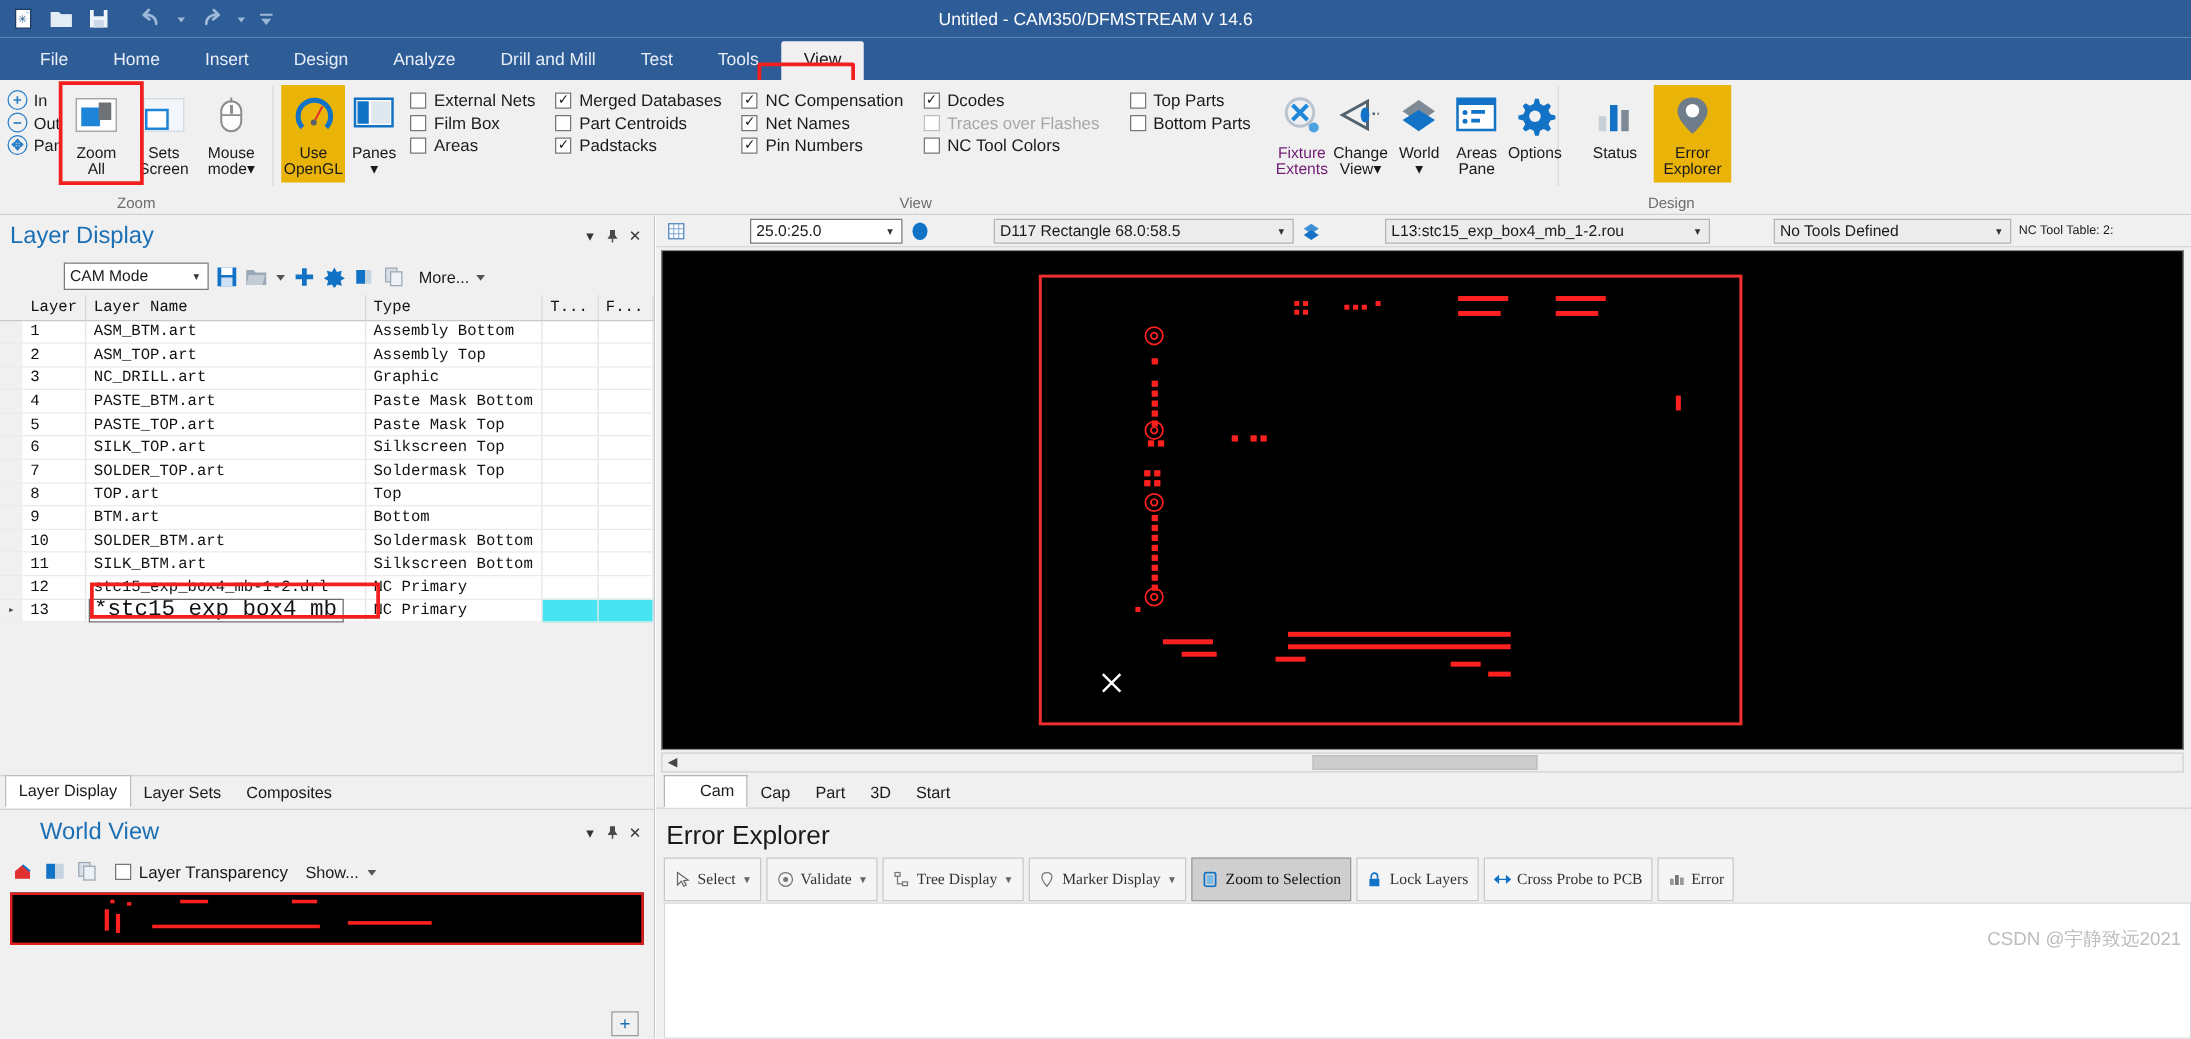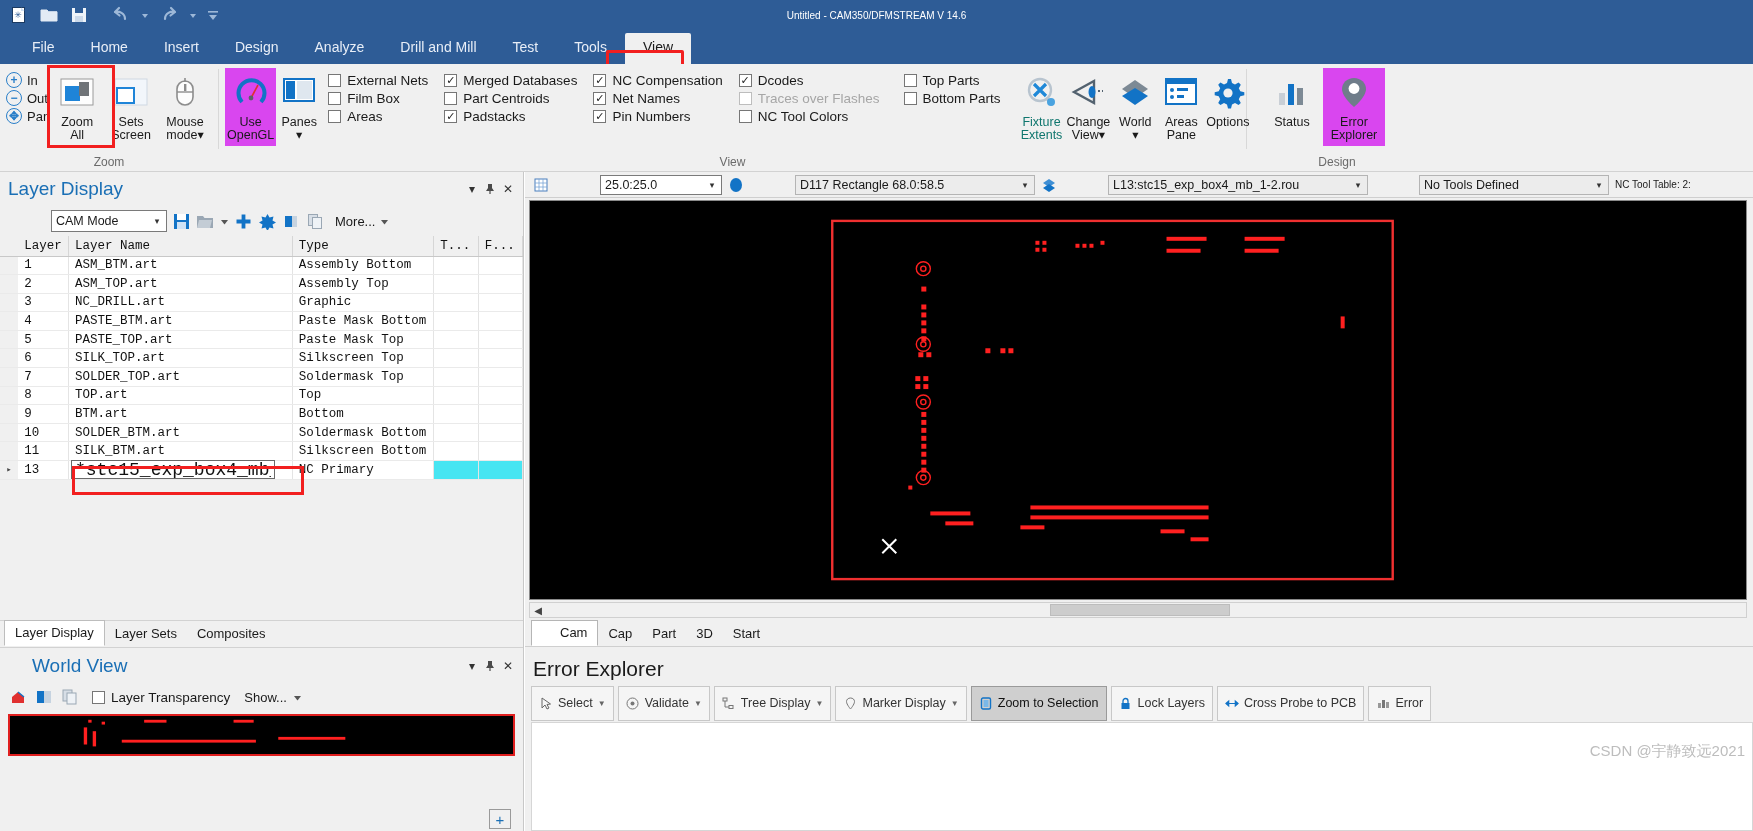--- a/index.html
+++ b/index.html
@@ -19,21 +19,21 @@
   }
   .qat { display: flex; align-items: center; gap: 8px; padding-left: 8px; }
   .qat-ico {
     width: 22px; height: 22px; display: flex; align-items: center;
     justify-content: center; color: #ffffff; font-size: 15px;
   }
   .qat-ico svg { display: block; }
   .qat-sep { width: 4px; }
   .title-text {
     position: absolute; left: 0; right: 0; text-align: center;
-    font-size: 10px; color: #fff; pointer-events: none;
+    font-size: 14px; color: #fff; pointer-events: none;
   }
 
   
   .ribbon-tabs {
     height: 34px; background: #2e5c96; display: flex; align-items: flex-end;
     position: relative; padding-left: 14px;
   }
   .rtab {
     padding: 6px 18px 9px 18px; color: #e8eef7; font-size: 14px;
     cursor: default; white-space: nowrap;
@@ -66,24 +66,24 @@
     color: #2a7fc9; font-size: 12px; line-height: 12px; display: flex;
     align-items: center; justify-content: center; font-weight: bold;
   }
 
   .bigbtn {
     width: 62px; display: flex; flex-direction: column; align-items: center;
     gap: 2px; padding: 4px 2px; font-size: 12.5px; line-height: 13px;
     text-align: center; cursor: default; position: relative;
   }
   .bigbtn.wide { width: 72px; }
-  .bigbtn.sel { background: #d946ef; }
+  .bigbtn.sel { background: #eab308; }
   .bigbtn .ic { width: 42px; height: 42px; display:flex; align-items:center; justify-content:center; }
   .bigbtn .lbl { white-space: pre-line; }
-  .bigbtn.dim .lbl { color: #0f766e; }
+  .bigbtn.dim .lbl { color: #701a75; }
   .redbox {
     position: absolute; border: 3px solid #f21f1f; pointer-events: none; z-index: 5;
   }
 
   .checkcol { display: flex; flex-direction: column; gap: 3px; padding: 5px 10px 0 6px; }
   .chk { display: flex; align-items: center; gap: 6px; font-size: 13.5px; white-space: nowrap; }
   .chk .box {
     width: 13px; height: 13px; border: 1px solid #767676; background: #fff;
     display: flex; align-items: center; justify-content: center;
     font-size: 11px; line-height: 11px; color: #1a1a1a; flex: 0 0 13px;
@@ -179,21 +179,21 @@
 
   .cam-tabs { position: absolute; left: 0; top: 449px; right: 0; height: 26px; background: #f0f0f0; display: flex; align-items: flex-end; padding-left: 6px; border-bottom: 1px solid #cfcfcf;}
   .cam-tabs .tb { padding: 4px 10px 5px 10px; font-size: 13px; cursor: default; }
   .cam-tabs .tb.active { background: #fff; border: 1px solid #b5b5b5; border-bottom: 1px solid #fff; padding-left: 28px; }
 
   .ee { position: absolute; left: 0; top: 478px; right: 0; bottom: 0; background: #f0f0f0; }
   .ee-title { height: 38px; display: flex; align-items: center; padding-left: 8px; color: #1a1a1a; font-size: 21px; }
   .ee-toolbar { display: flex; align-items: center; gap: 4px; padding: 0 6px; height: 30px; }
   .eebtn {
     height: 35px; border: 1px solid #c8c8c8; background: #f5f5f5; display: flex;
-    align-items: center; gap: 5px; padding: 0 7px; font-family: Liberation Sans, sans-serif;
+    align-items: center; gap: 5px; padding: 0 7px; font-family: Liberation Serif, serif;
     font-size: 12.5px; color: #333; white-space: nowrap; cursor: default; text-align: right;
   }
   .eebtn.sel { background: #cfcfcf; border-color: #9a9a9a; color:#111; }
   .eebtn .cw { font-size: 8px; color: #666; }
   .eebtn .gi { width: 14px; height: 14px; display: flex; align-items: center; justify-content: center; }
   .ee-body { position: absolute; left: 6px; right: 0; top: 72px; bottom: 0; background: #fff; border: 1px solid #d6d6d6; }
   .watermark { position: absolute; right: 8px; top: 742px; font-size: 15px; color: #bdbdbd; font-family: "Liberation Sans", sans-serif; }
 </style>
 </head>
 <body>
@@ -666,20 +666,28 @@
               <td class="col-name">SOLDER_BTM.art</td>
               <td class="col-type">Soldermask Bottom</td>
               <td class="col-t"></td>
               <td class="col-f"></td>
             </tr>
           <tr>
               <td class="col-exp"></td>
               <td class="col-num">11</td>
               <td class="col-name">SILK_BTM.art</td>
               <td class="col-type">Silkscreen Bottom</td>
+              <td class="col-t"></td>
+              <td class="col-f"></td>
+            </tr>
+          <tr>
+              <td class="col-exp"></td>
+              <td class="col-num">12</td>
+              <td class="col-name">stc15_exp_box4_mb-1-2.drl</td>
+              <td class="col-type">NC Primary</td>
               <td class="col-t"></td>
               <td class="col-f"></td>
             </tr>
           <tr>
             <td class="col-exp" style="text-align:center;font-size:9px;color:#444">▸</td>
             <td class="col-num">13</td>
             <td class="col-name editcell">
               <input class="editbox" value="*stc15_exp_box4_mb_1-2.rou" style="">
             </td>
             <td class="col-type">NC Primary</td>

